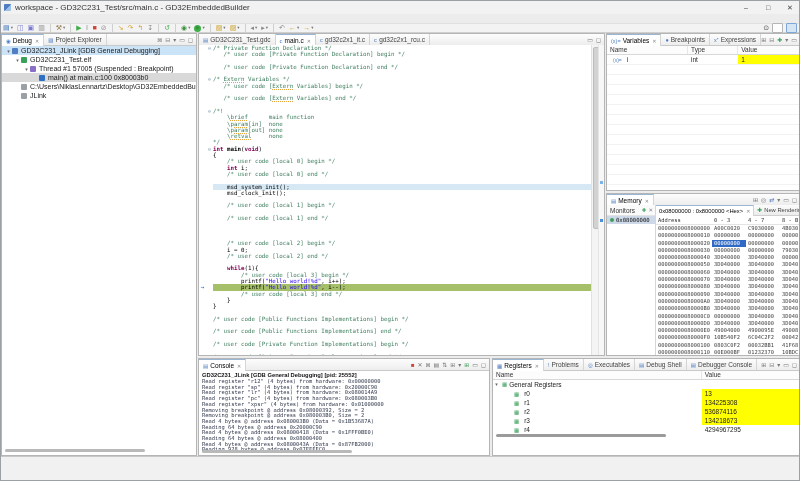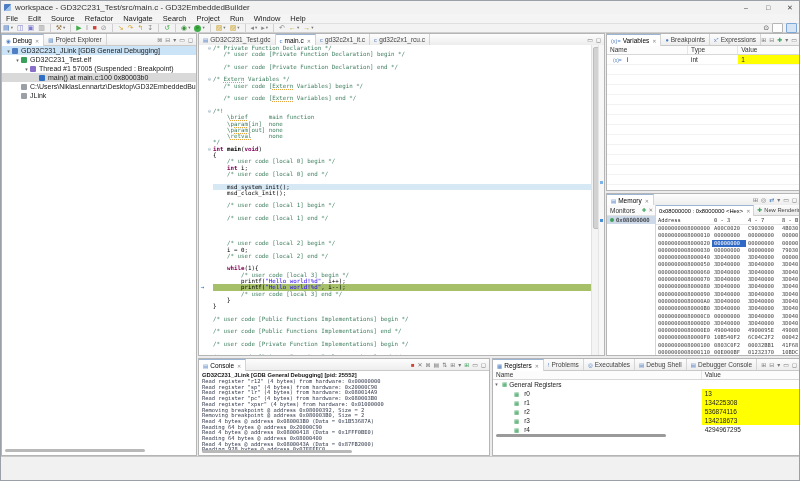--- a/index.html
+++ b/index.html
@@ -95,32 +95,20 @@
   <div class="titlebar">
     <span class="appicon"></span>
     <span class="title">workspace - GD32C231_Test/src/main.c - GD32EmbeddedBuilder</span>
     <span class="wctl">
       <span>–</span>
       <span>□</span>
       <span>✕</span>
     </span>
   </div>
 
-  <div class="menubar" id="menubar">
-      <span class="mi">File</span>
-      <span class="mi">Edit</span>
-      <span class="mi">Source</span>
-      <span class="mi">Refactor</span>
-      <span class="mi">Navigate</span>
-      <span class="mi">Search</span>
-      <span class="mi">Project</span>
-      <span class="mi">Run</span>
-      <span class="mi">Window</span>
-      <span class="mi">Help</span>
-    </div>
 
   <div class="toolbar">
     <div id="tbicons">
         <span class="tbi">
           <span style="color: rgb(77, 125, 194);">▤</span>
           <span class="caret">▾</span>
         </span>
         <span class="tbi">
           <span style="color: rgb(122, 122, 208);">◫</span>
         </span>

